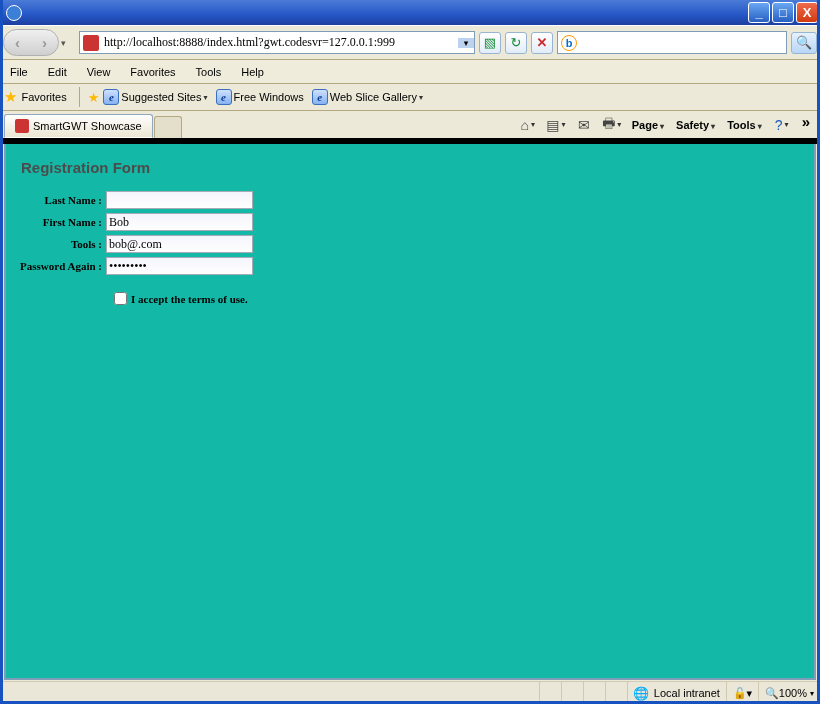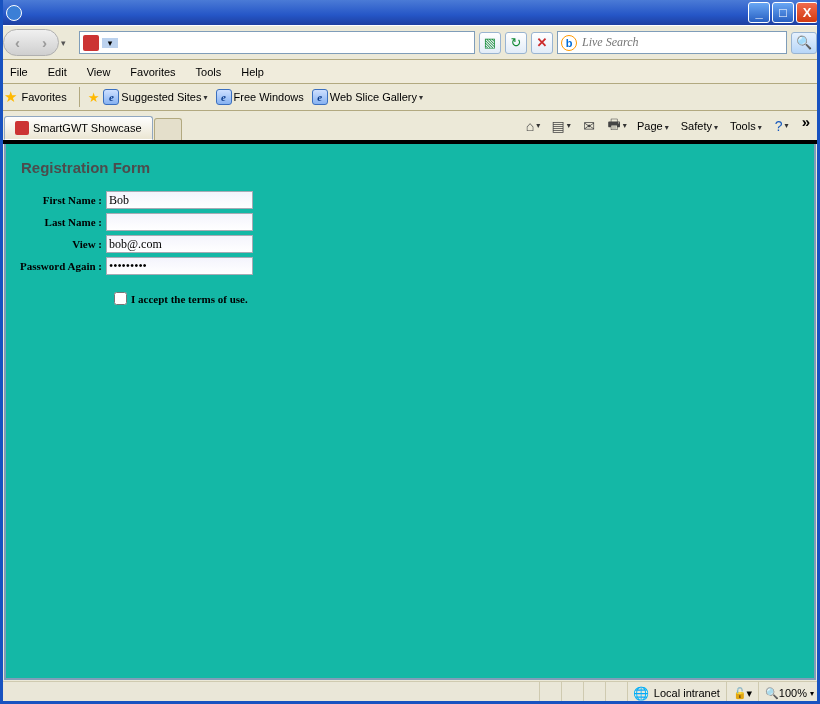--- a/index.html
+++ b/index.html
@@ -77,35 +77,35 @@
     #favbar .sep{ width:1px;height:20px;background:#b2a980;margin:0 8px; }
     #favbar .pg{ display:flex;align-items:center;font-size:11px;margin-right:8px;cursor:pointer; }
     #favbar .pg .e{ width:16px;height:16px;font-size:11px; display:flex;align-items:center;justify-content:center;
                     border:1px solid #3a6fbf;border-radius:3px;background:linear-gradient(#cee0ff,#87b2f1);
                     color:#0b3c8c;font-family:Georgia;font-style:italic;font-weight:bold;margin-right:2px; }
     #favbar .pg .txt{ color:#000; }
     #favbar .pg .dd{ font-size:8px;color:#333;margin-left:2px; }
     #favbar .grey{ color:#808080; }
 
     
-    #cmdbar{ height:33px;border-bottom:4px solid #000000;
+    #cmdbar{ height:33px;border-bottom:6px solid #000000;
              display:flex;align-items:flex-end;background:#ece9d8;padding:0 4px; position:relative; }
     #cmdbar .tab{ height:24px;display:flex;align-items:center;
                   border:1px solid #91a7c0;border-bottom:1px solid #fff;
                   border-radius:3px 3px 0 0;
                   background:linear-gradient(#fefefe,#ebe6d3);
                   padding:0 10px;font-size:11px;margin-right:1px;cursor:pointer; }
     #cmdbar .tab .fav{ width:14px;height:14px;margin-right:4px;
                        background:#c33;border-radius:2px; }
     #cmdbar .newtab{ height:22px;width:28px;border:1px solid #b2a980;
                      border-bottom:none;border-radius:3px 3px 0 0;
                      background:#e4dfcb;cursor:pointer; }
     #cmdbar .right{ margin-left:auto;display:flex;align-items:center;height:100%; }
     #cmdbar .icn{ width:28px;display:flex;align-items:center;justify-content:center;font-size:14px;color:#444;cursor:pointer; }
-    #cmdbar .txt{ font-size:11px;margin:4px 6px;cursor:pointer; }
+    #cmdbar .txt{ font-size:11px;margin:4px 6px;cursor:pointer;font-weight:bold; }
     #cmdbar .dd{ font-size:8px;color:#333;margin-left:2px; }
     #cmdbar .more{ font-weight:bold;font-size:15px;margin:0 6px;color:#000;cursor:pointer;
                    align-self:flex-start;margin-top:2px; }
 
     
     #docwrap{ border:2px solid #7f9db9;border-top:0;
               background:#14b8a6;position:absolute;left:4px;right:4px;top:144px;bottom:24px;
               overflow:hidden;
               font:12px Verdana,Tahoma; color:#000; }
 
@@ -148,30 +148,30 @@
 
 <div id="navbar">
   <div class="nav-arrows">
     <div class="nav-arrow">‹</div>
     <div class="nav-arrow">›</div>
   </div>
   <div class="nav-dd">▾</div>
 
   <div class="url-box">
     <div class="fav"></div>
+    <input type="text" value="http://localhost:8888/index.html?gwt.codesvr=127.0.0.1:999" style="">
     <div class="dd">▾</div>
   </div>
 
   <div class="btn green">▧</div>
   <div class="btn green">↻</div>
   <div class="btn red">✕</div>
 
   <div class="search-box">
     <div class="b">b</div>
-    <input type="text" placeholder="Live Search" style="">
   </div>
   <div class="search-btn">🔍</div>
 </div>
 
 <div id="menubar">
   <div class="item">File</div>
   <div class="item">Edit</div>
   <div class="item">View</div>
   <div class="item">Favorites</div>
   <div class="item">Tools</div>
@@ -219,29 +219,29 @@
         <span>Tools</span><span class="dd">▾</span></div>
     <div class="icn" style="color:#185abd">?<span class="dd">▾</span></div>
     <div class="more">»</div>
   </div>
 </div>
 
 <div id="docwrap">
   <h2>Registration Form</h2>
 
   <div class="form-row">
+    <div class="lbl">Last Name :</div>
+    <input class="inp" value="" style="">
+  </div>
+  <div class="form-row">
     <div class="lbl">First Name :</div>
     <input class="inp" value="Bob" style="">
   </div>
   <div class="form-row">
-    <div class="lbl">Last Name :</div>
-    <input class="inp" value="" style="">
-  </div>
-  <div class="form-row">
-    <div class="lbl">View :</div>
+    <div class="lbl">Tools :</div>
     <input class="inp" value="bob@.com" style="">
   </div>
   <div class="form-row">
     <div class="lbl">Password Again :</div>
     <input class="inp" value="•••••••••" style="">
   </div>
   <div class="form-row chk">
     <input type="checkbox" style="">
     <span>I accept the terms of use.</span>
   </div>

